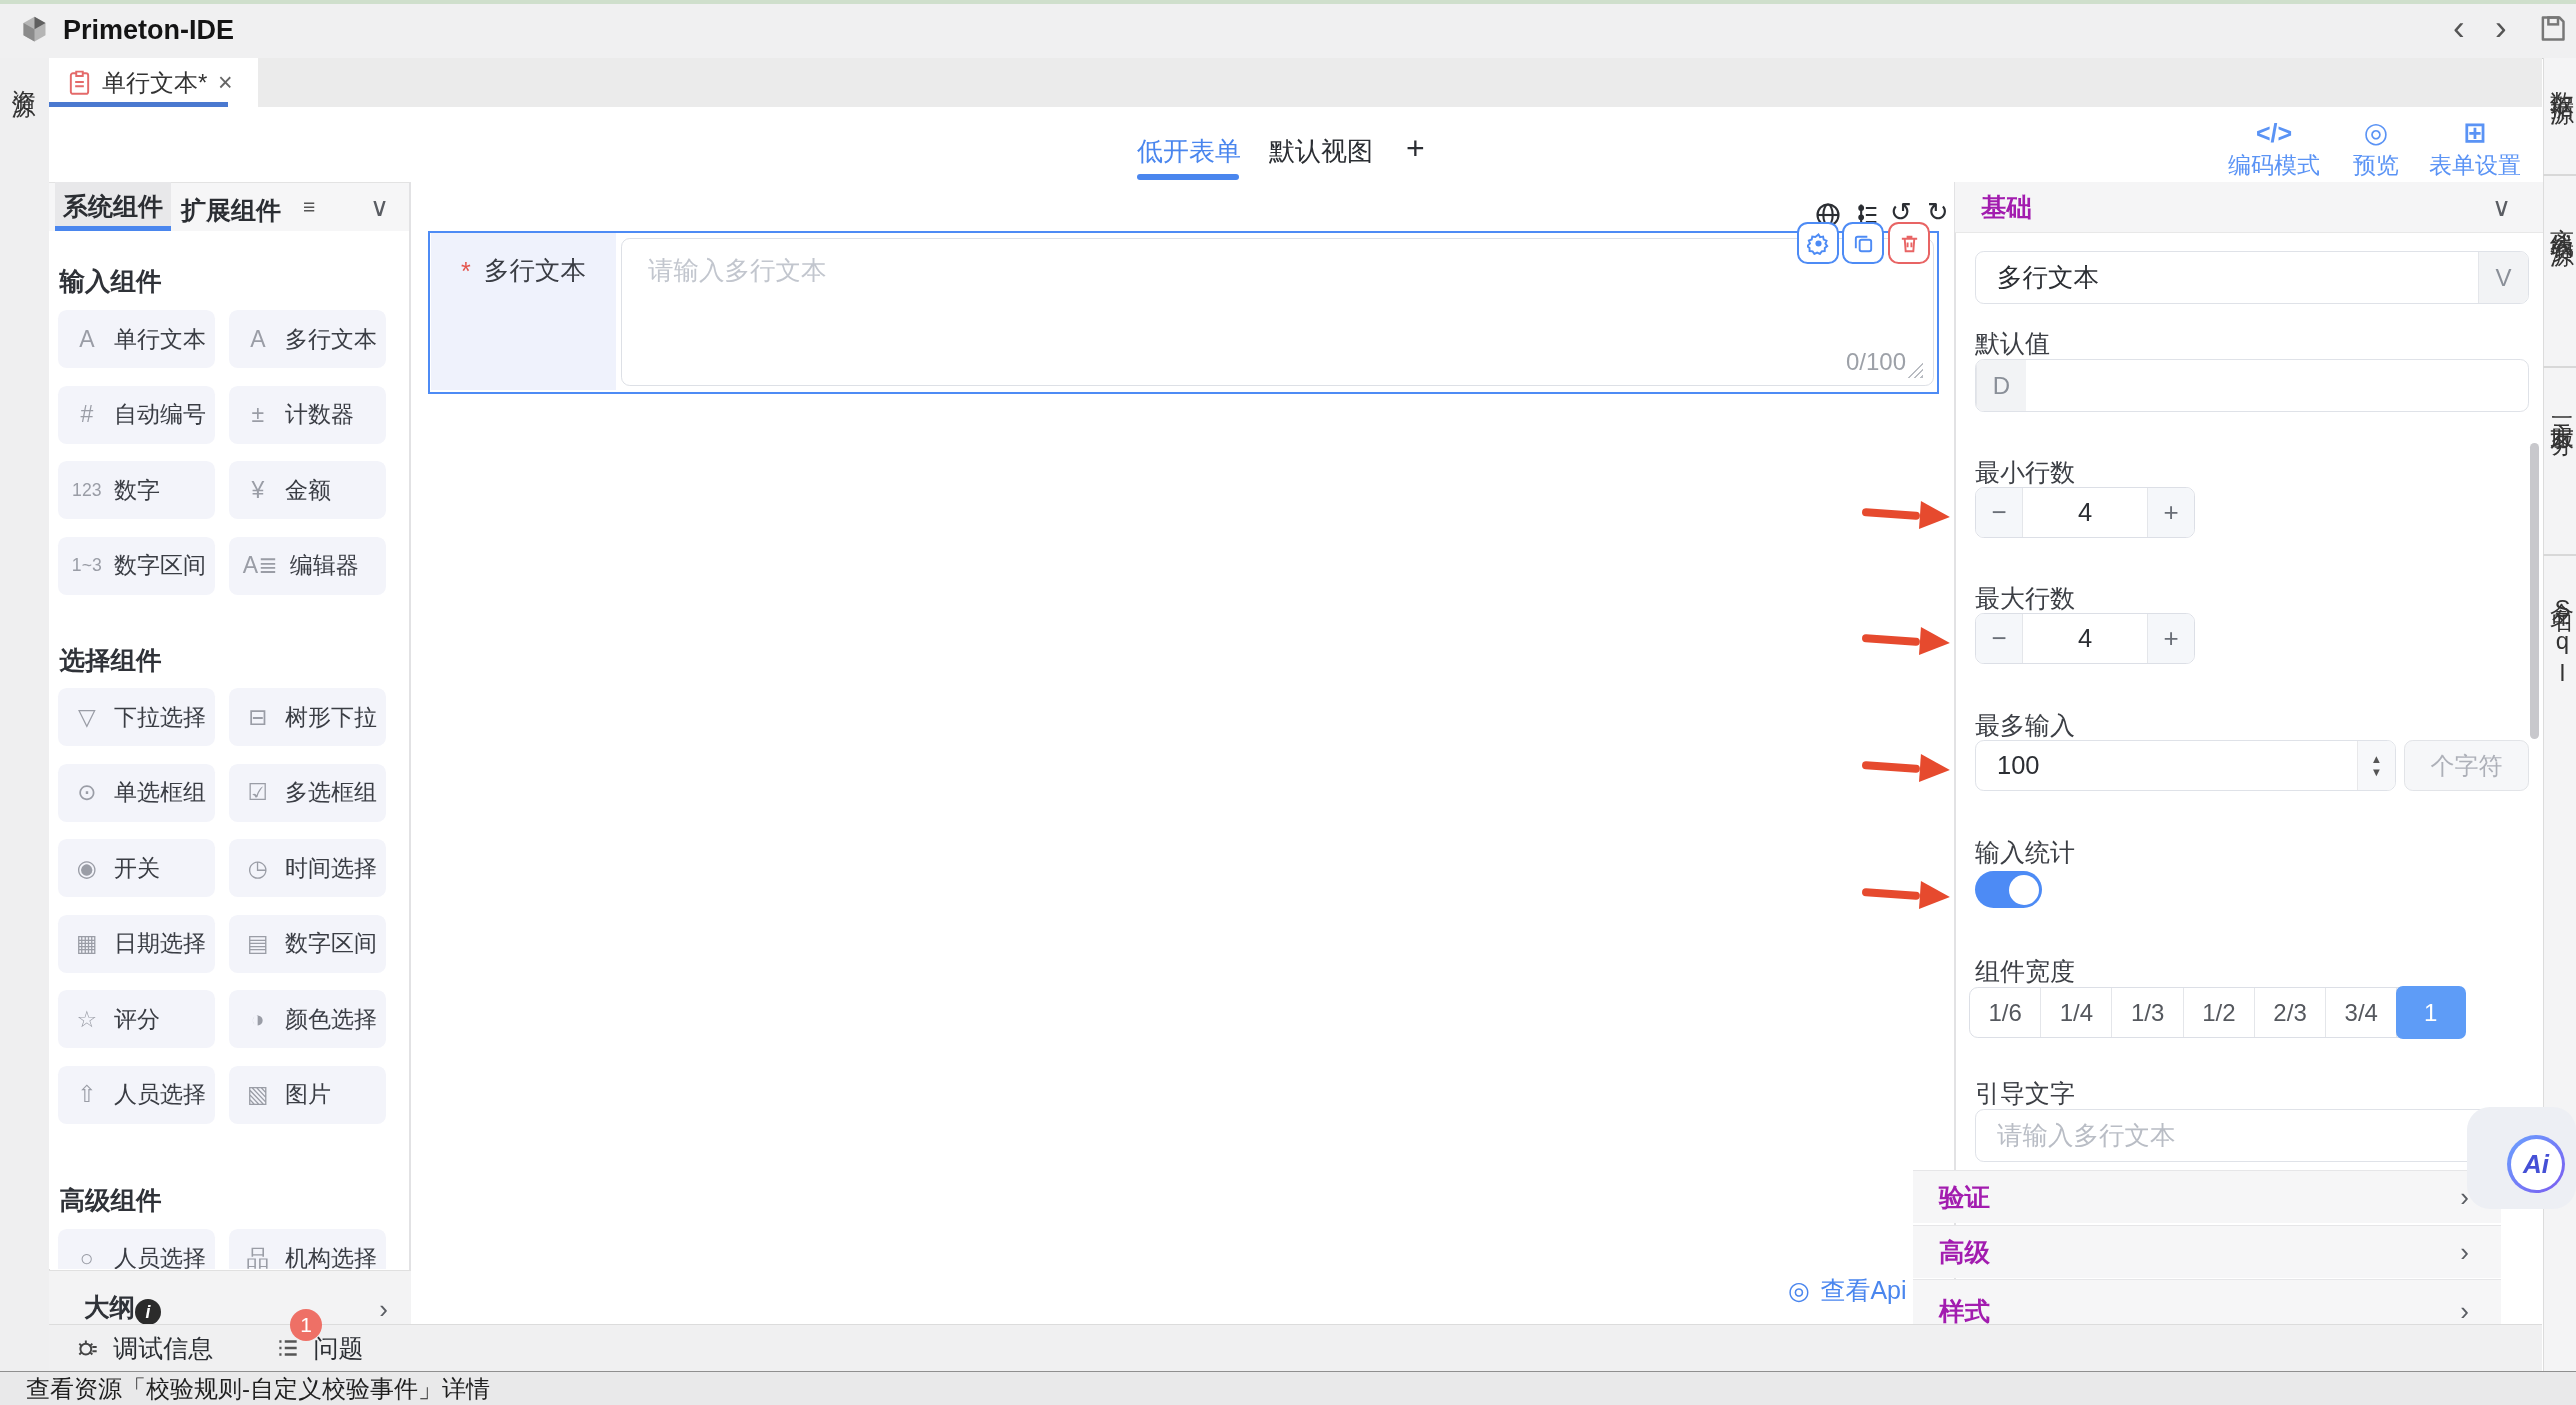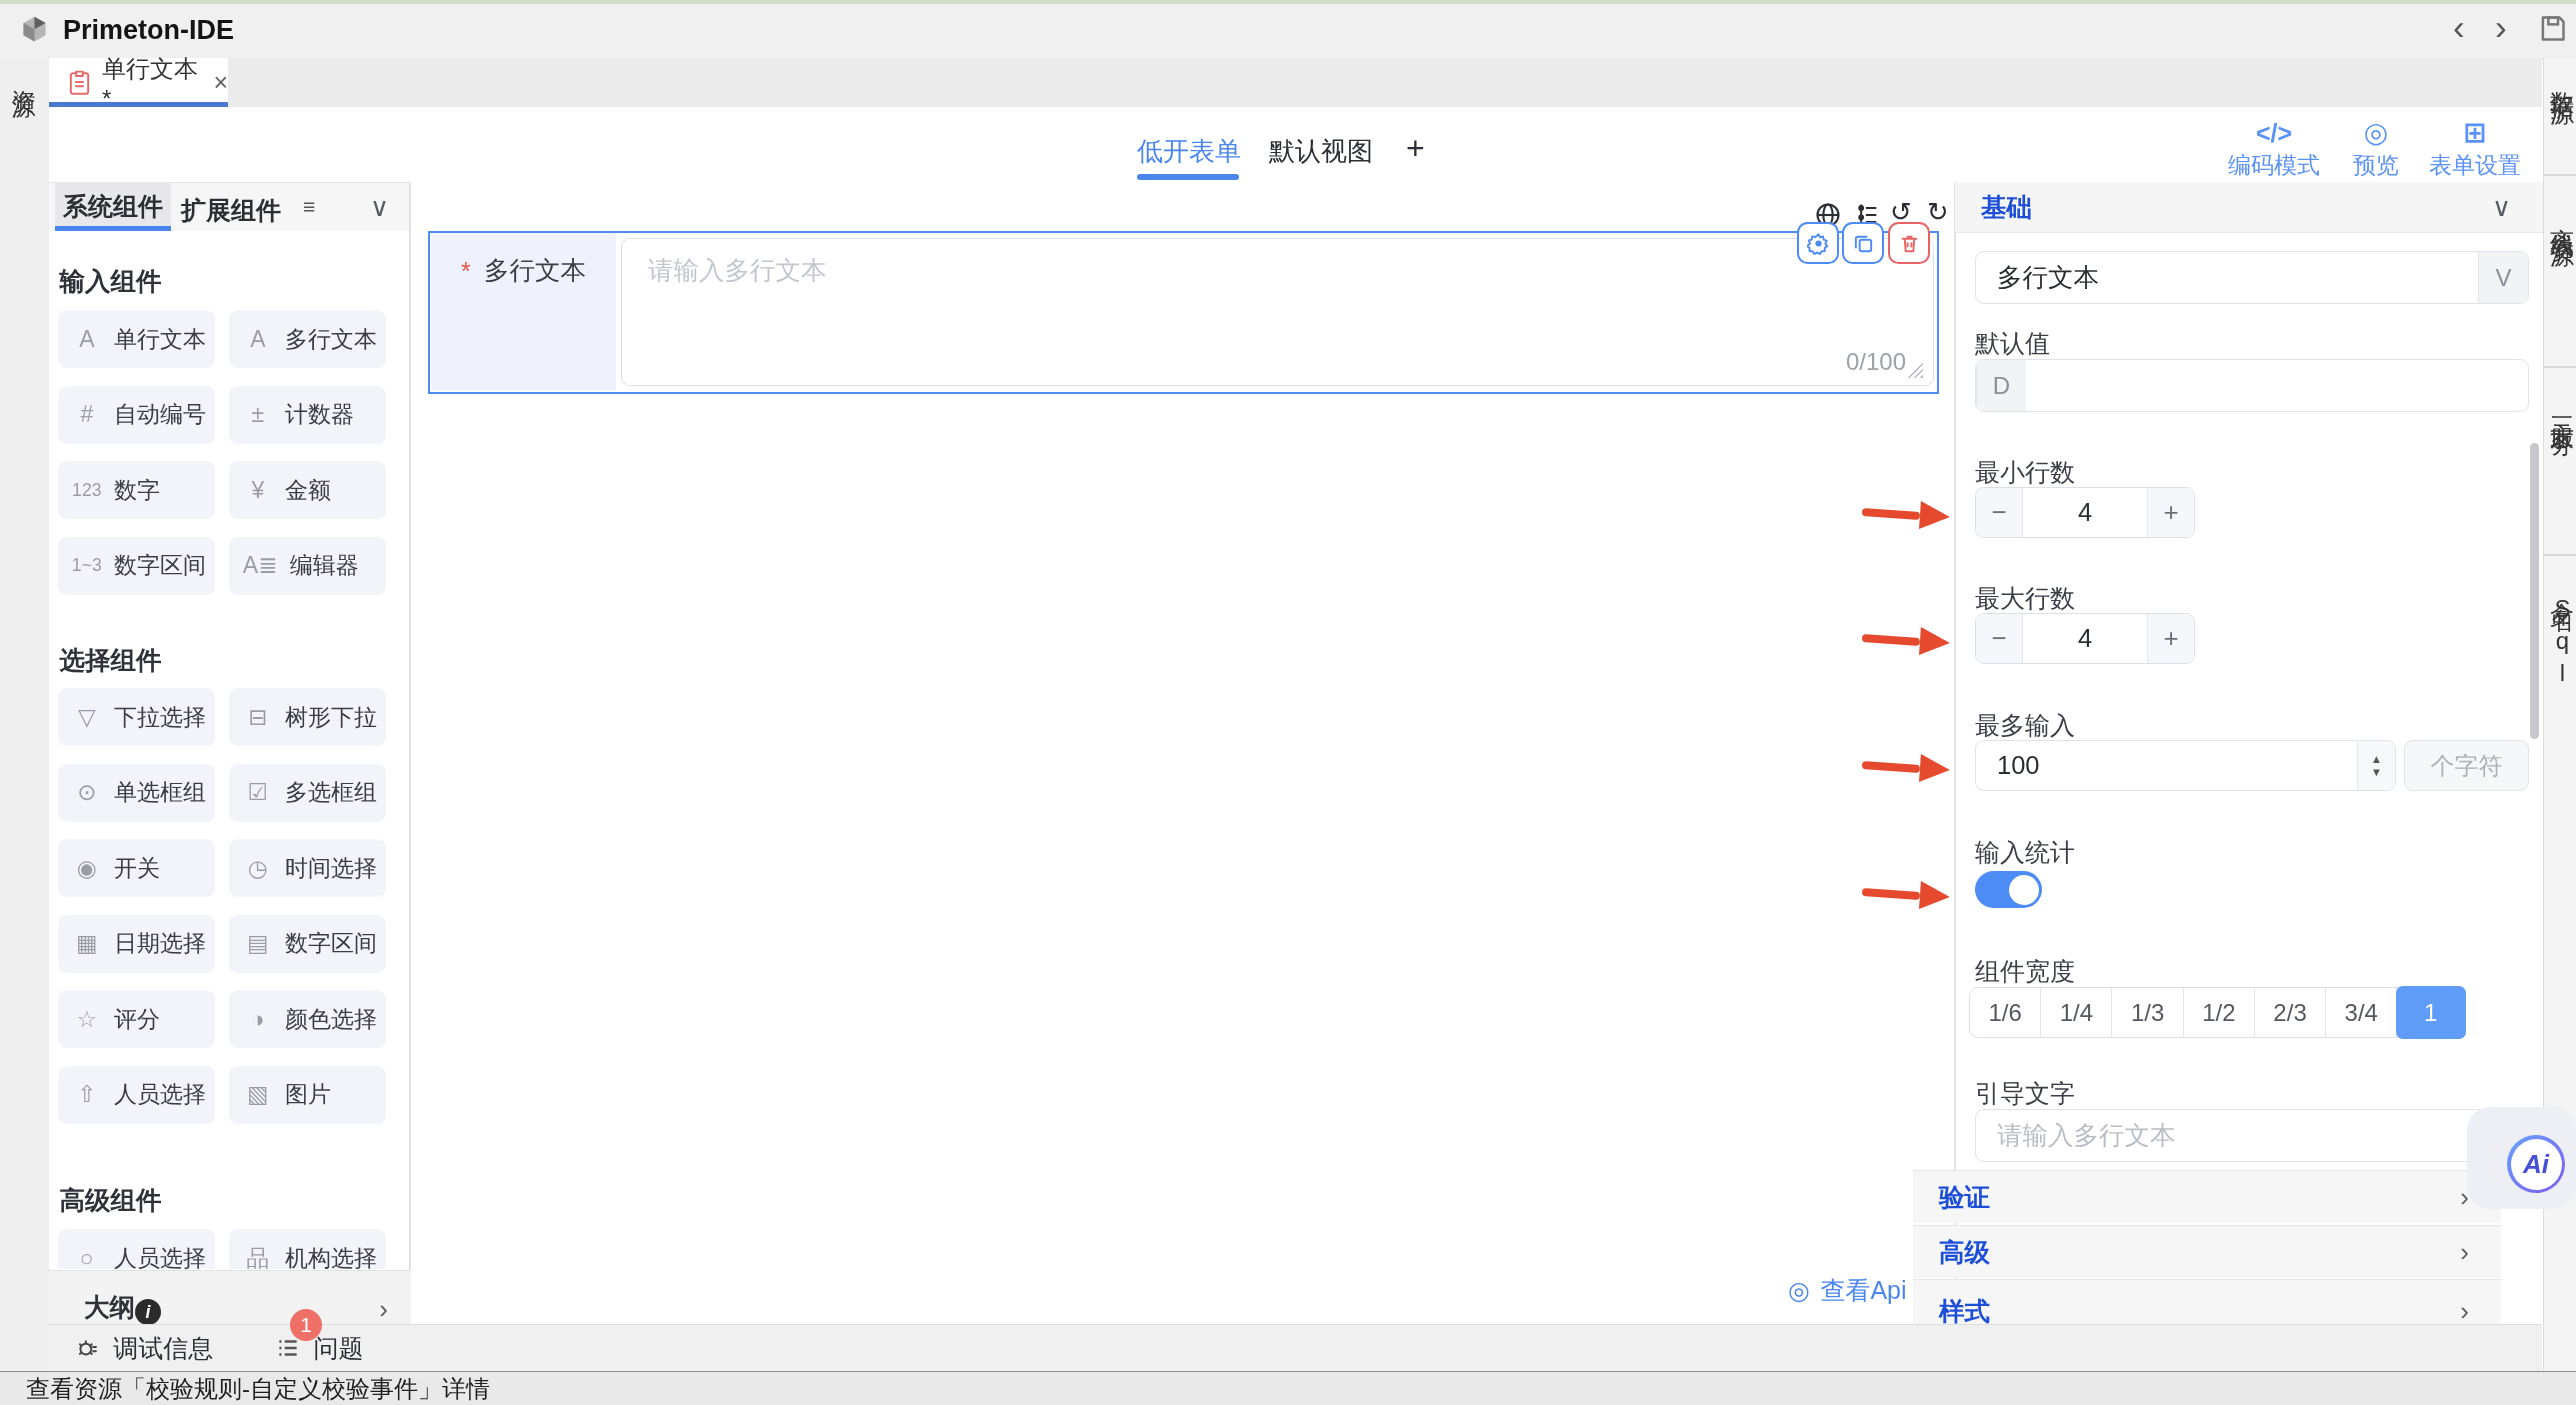--- a/index.html
+++ b/index.html
@@ -16,21 +16,21 @@
   .navarrow{font-size:35px;color:#555;}
 
   
   .leftrail{left:0;top:58px;width:49px;height:1313px;background:#efeff0;border-right:1.8px solid #dcdcdc;}
   .vtext{writing-mode:vertical-rl;text-orientation:upright;font-size:24px;color:#333;letter-spacing:5.3px;line-height:1;}
   .rightrail{left:2543px;top:58px;width:33px;height:1313px;background:#f4f4f5;border-left:1.8px solid #dcdcdc;}
   .raildiv{left:2543px;width:33px;height:1.8px;background:#d8d8d8;}
 
   
   .tabstrip{left:49px;top:58px;width:2493px;height:49px;background:#ebebeb;border-bottom:1.8px solid #d6d6d6;}
-  .doctab{left:49px;top:58px;width:179px;height:49px;background:#fff;}
+  .doctab{left:49px;top:58px;width:209px;height:49px;background:#fff;}
   .doctab-underline{left:49px;top:102px;width:179px;height:5.3px;background:#4a79d0;}
   .doctab-label{font-size:24px;color:#333;}
   .closex{font-size:25px;color:#666;}
 
   
   .headrow{left:49px;top:107px;width:2493px;height:75px;background:#fff;}
   .viewtab{font-size:26px;}
   .viewtab.active{color:#4a86ee;}
   .viewtab-underline{left:1137px;top:174px;width:102px;height:6.2px;background:#4a86ee;border-radius:3.5px;}
   .haction{display:flex;flex-direction:column;align-items:center;color:#5a93f5;width:106px;}
@@ -62,21 +62,21 @@
   .placeholder{color:#c2c6ce;font-size:25.5px;}
   .counter{color:#9da1a8;font-size:24px;}
   .resize{width:16px;height:16px;background:repeating-linear-gradient(135deg,transparent 0 2.6px,#b9bcc2 2.6px 4.4px);clip-path:polygon(100% 0,100% 100%,0 100%);}
   .fbtn{width:42px;height:42px;border-radius:10.6px;background:#fff;border:2.6px solid #4d8bf5;box-sizing:border-box;color:#4d8bf5;}
   .fbtn.del{border-color:#e86464;color:#e86464;}
   .apilink{color:#4a86ee;font-size:25px;}
 
   
   .vline-insp{left:1954px;top:182px;width:1.8px;height:1142px;background:#e2e2e4;}
   .insp-sec{left:1955px;width:588px;height:51px;background:#f5f5f6;border-bottom:1.8px solid #e8e8e8;box-sizing:border-box;}
-  .insp-sec-title{font-size:25.5px;font-weight:600;color:#1d4ed8;}
+  .insp-sec-title{font-size:25.5px;font-weight:600;color:#a21caf;}
   .chev{color:#5a5d63;font-size:26px;}
   .ilabel{font-size:25px;color:#3c3f45;}
   .iinput{border:1.8px solid #dfe2e8;border-radius:8.8px;background:#fff;box-sizing:border-box;display:flex;align-items:center;overflow:hidden;}
   .ival{font-size:25.5px;color:#2b2e33;padding-left:21px;flex:1;}
   .isuffix{width:49px;align-self:stretch;background:#f2f3f5;border-left:1.8px solid #e4e6ea;color:#8a8f98;font-size:24px;display:flex;align-items:center;justify-content:center;}
   .stepper{width:220px;height:51px;border:1.8px solid #dcdfe6;border-radius:8.8px;box-sizing:border-box;display:flex;overflow:hidden;background:#fff;}
   .stepbtn{width:46px;background:#f5f7fa;color:#6a6f77;font-size:26px;display:flex;align-items:center;justify-content:center;}
   .stepbtn.minus{border-right:1.8px solid #e4e6ea;}
   .stepbtn.plus{border-left:1.8px solid #e4e6ea;}
   .stepval{flex:1;display:flex;align-items:center;justify-content:center;font-size:25.5px;color:#2b2e33;}

